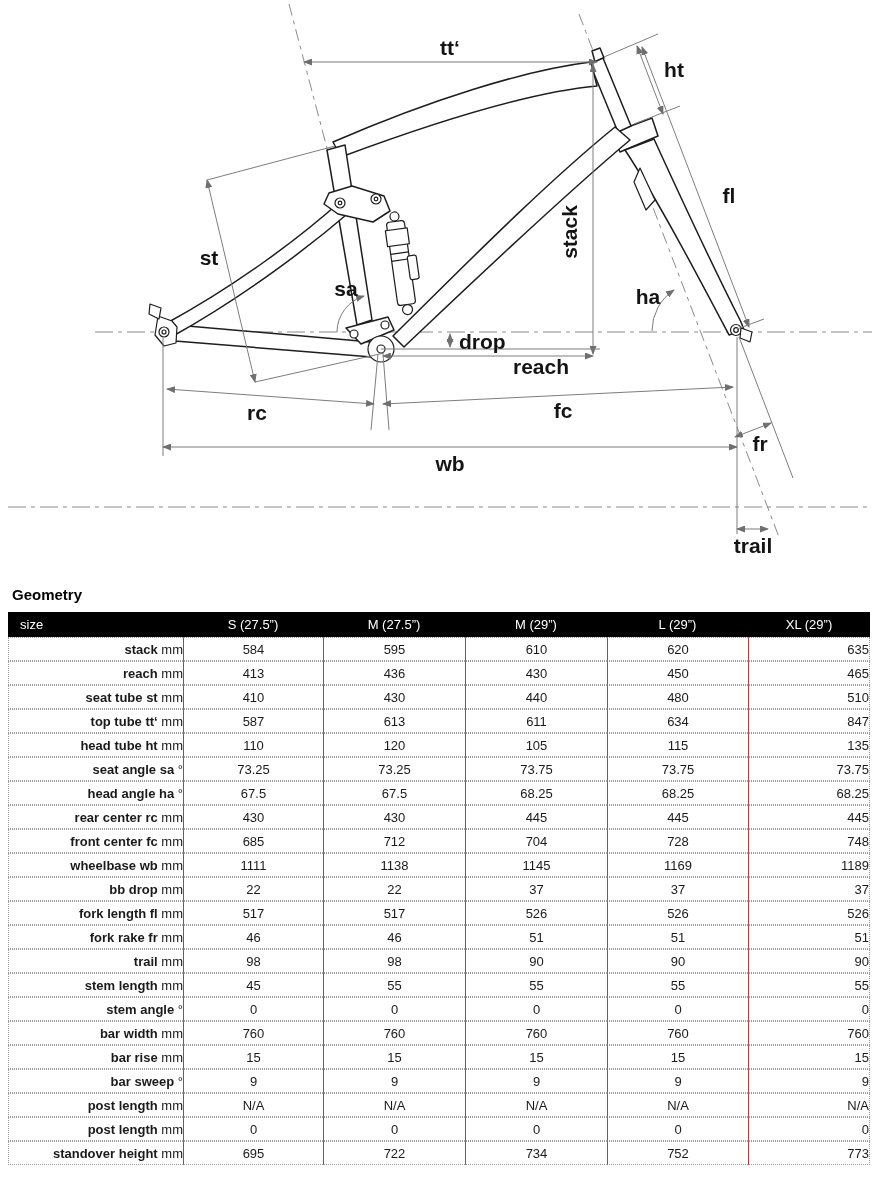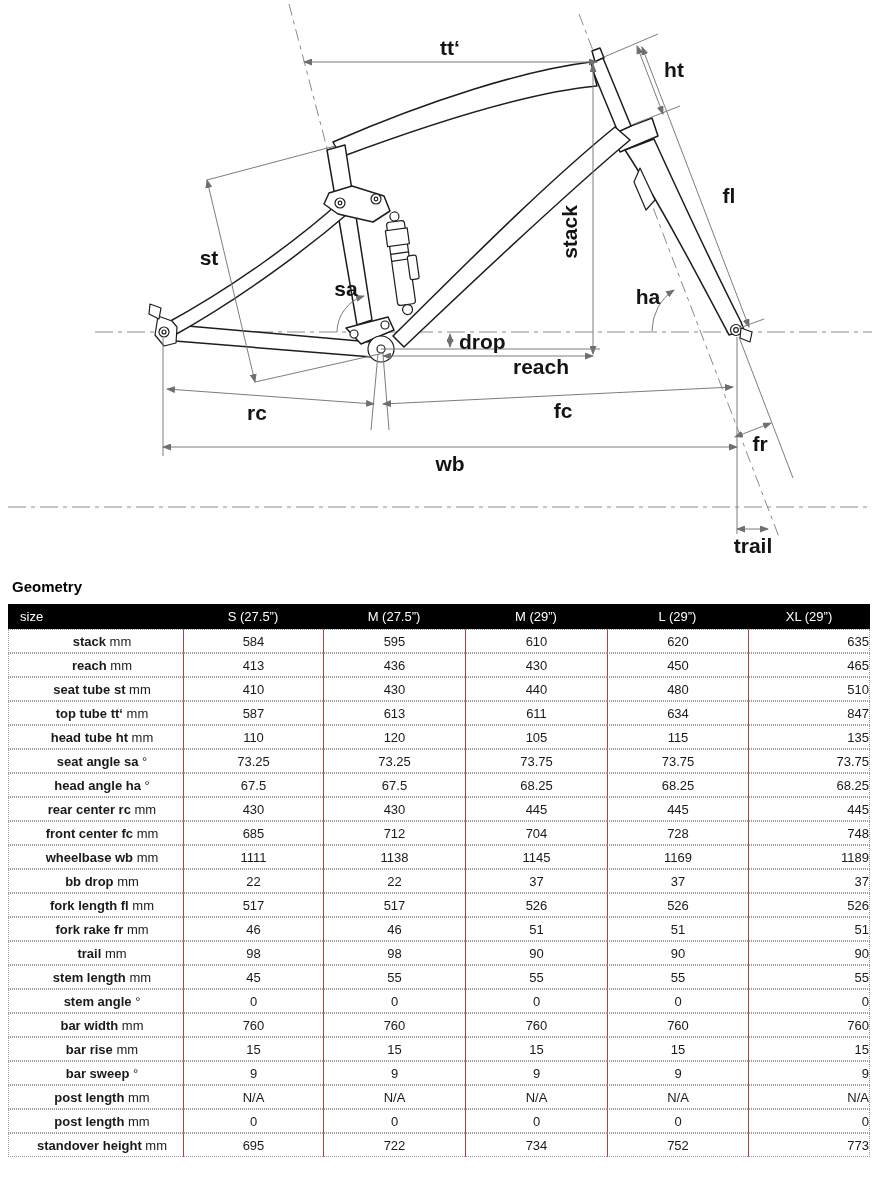--- a/index.html
+++ b/index.html
@@ -14,39 +14,39 @@
     font-family:"Liberation Sans",sans-serif;
     font-weight:bold;font-size:21px;fill:#141414;
   }
   .cl{stroke:#8a8a8a;stroke-width:1;fill:none;}
   .dim{stroke:#7d7d7d;stroke-width:1;fill:none;}
   .frame{stroke:#1d1d1d;stroke-width:1.5;fill:#ffffff;stroke-linejoin:round;}
   .frame2{stroke:#1d1d1d;stroke-width:1.2;fill:#ffffff;stroke-linejoin:round;}
   .pivot-dot{stroke:#1d1d1d;stroke-width:1.2;fill:#ffffff;}
   .title{
     font-size:15px;font-weight:bold;color:#000;
-    margin:0 0 9px 12px;line-height:17px;
+    margin:8px 0 9px 12px;line-height:17px;
   }
   table.geo{
     margin:0 8px;width:862px;border-spacing:0;table-layout:fixed;
     font-size:13px;color:#1a1a1a;
   }
   table.geo thead th{
     background:var(--header-bg);color:var(--header-fg);
     font-size:13px;font-weight:normal;height:25px;box-sizing:border-box;
     text-align:center;padding:0;
   }
   table.geo thead th.size-col{text-align:left;padding-left:12px;}
   table.geo tbody td{
     height:24px;box-sizing:border-box;line-height:21px;padding:0;
     text-align:center;
     border-top:1px dotted #9a9a9a;border-bottom:1px dotted #9a9a9a;
   }
   table.geo tbody td.lab{
-    text-align:center;padding-left:12px;
+    text-align:right;padding-left:12px;
     border-left:1px dotted #9a9a9a;
   }
   table.geo tbody td.val{border-left:1px solid var(--accent-red);}
   table.geo tbody td.last{border-right:1px dotted #9a9a9a;text-align:right;}
   table.geo b{font-weight:bold;}
 </style>
 </head>
 <body style="--accent-red: #a84343; --header-bg: #000000; --header-fg: #ffffff;">
 
 <div class="page">

